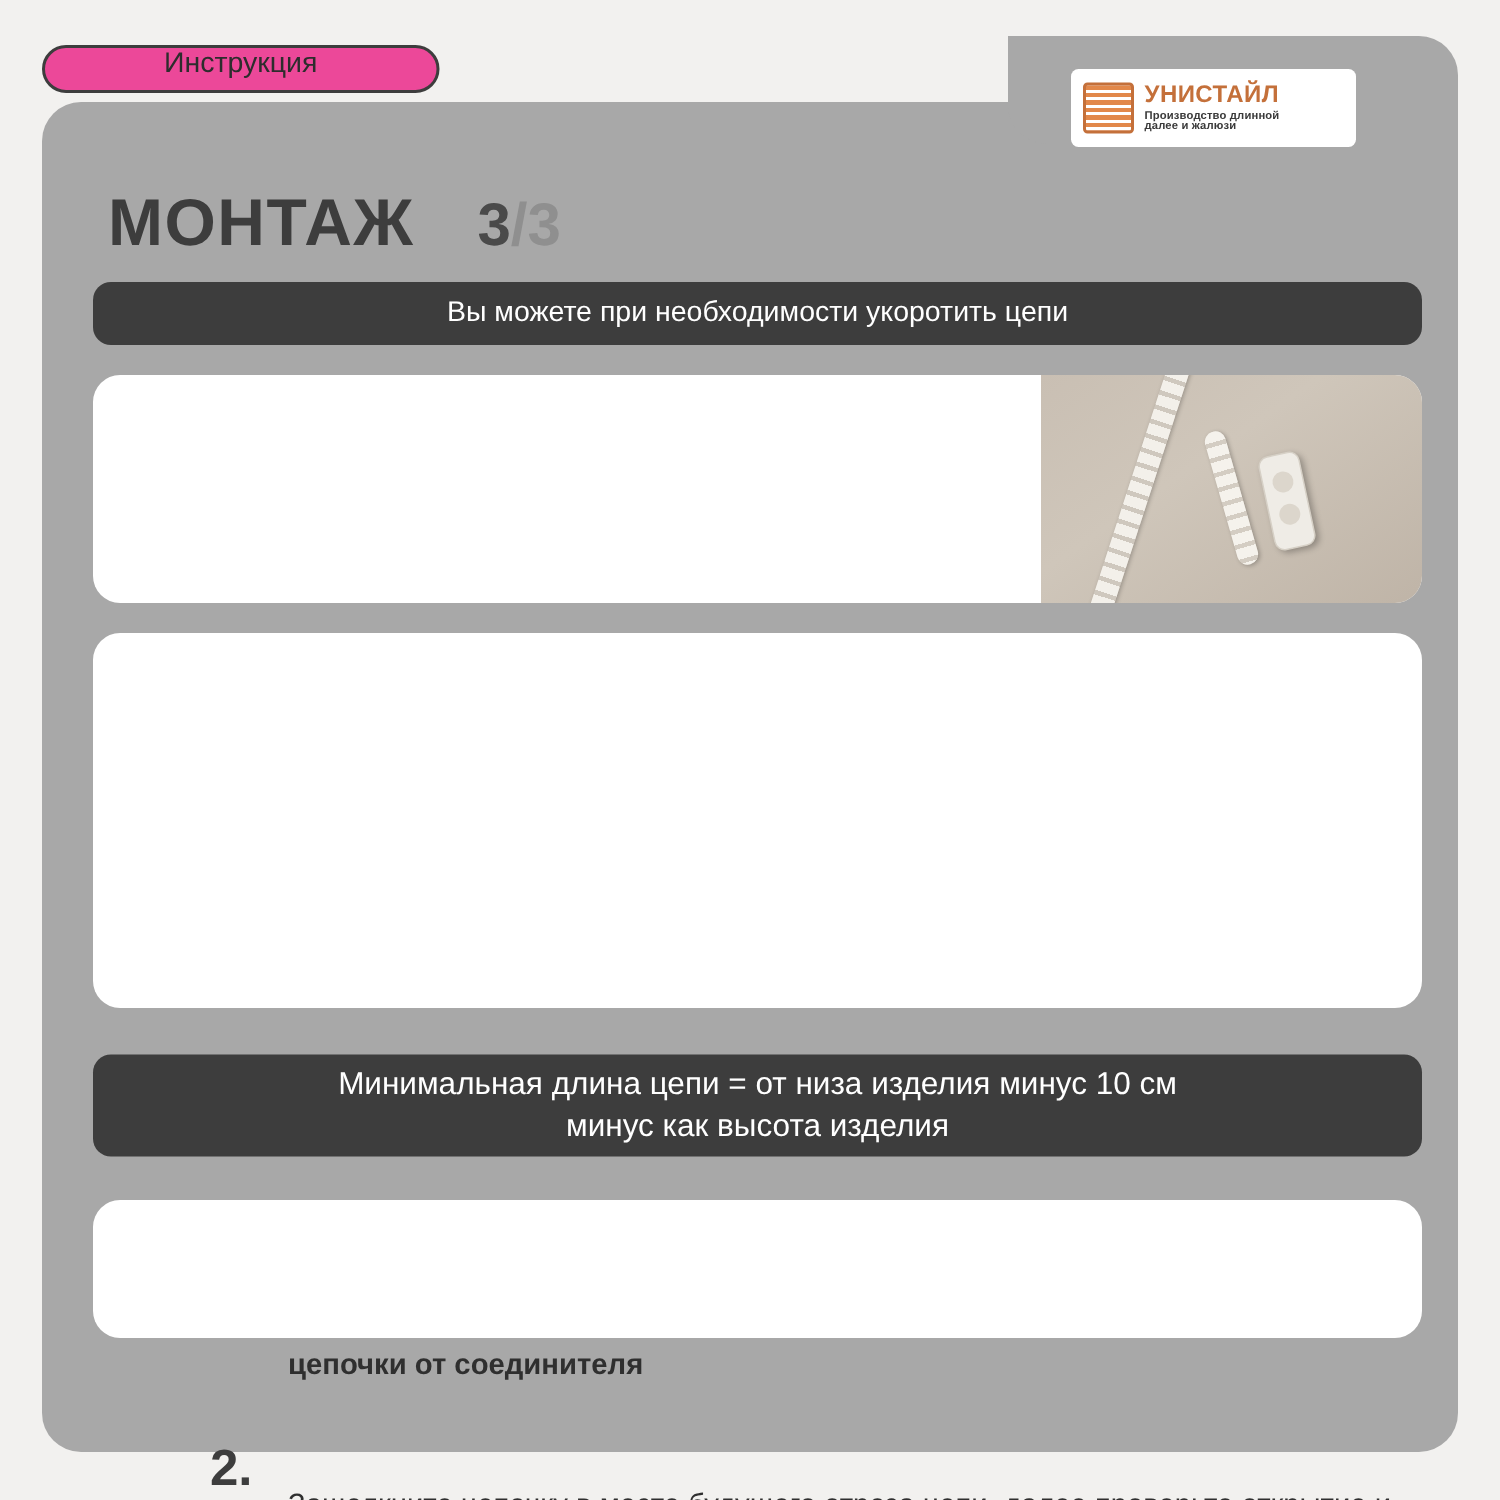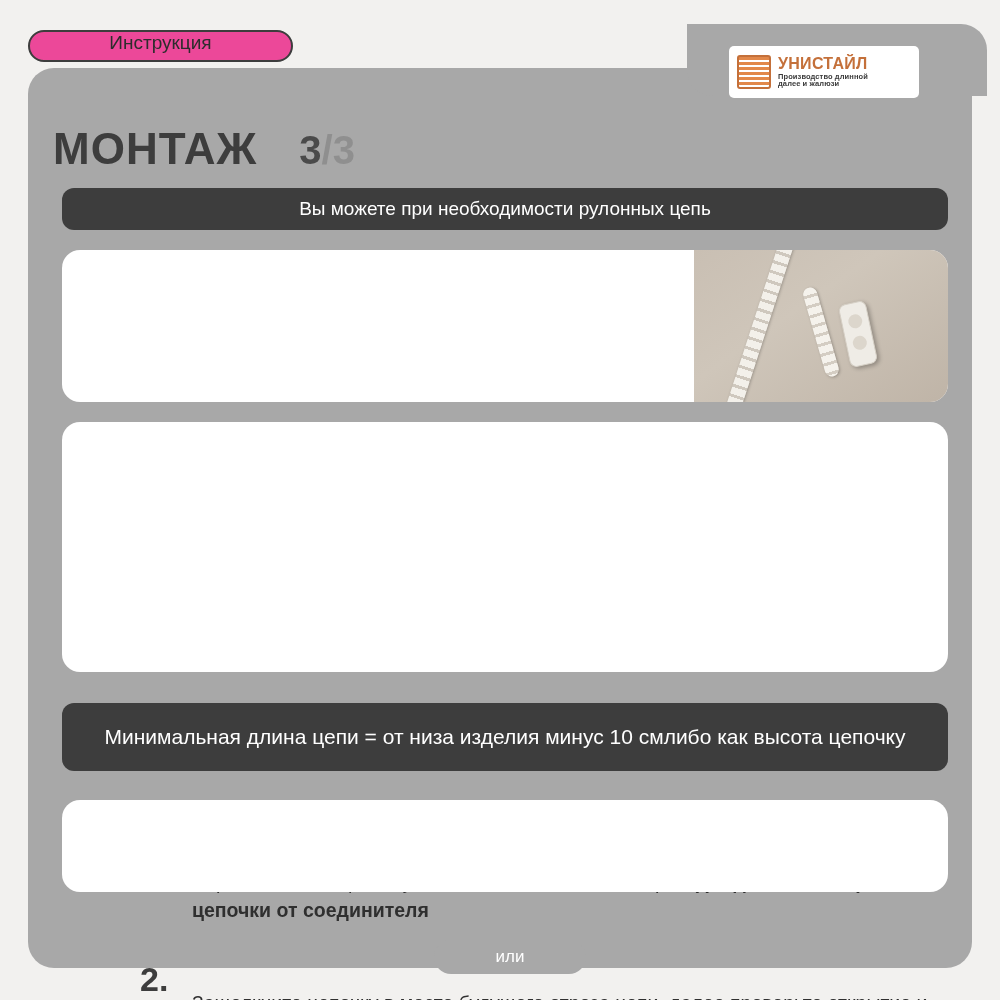--- a/index.html
+++ b/index.html
@@ -48,21 +48,21 @@
     top: 68px;
     width: 944px;
     height: 900px;
     background: #a8a8a8;
     border-radius: 26px;
   }
 
   
   .logo-holder {
     position: absolute;
-    right: 13px;
+    right: 28px;
     top: 24px;
     width: 300px;
     height: 72px;
     background: #a8a8a8;
     border-radius: 0 26px 0 26px;
     z-index: 4;
   }
   .logo-box {
     position: absolute;
     left: 42px;
@@ -101,21 +101,21 @@
   .logo-sub {
     font-size: 7.5px;
     font-weight: bold;
     color: #3a3a3a;
     letter-spacing: 0.1px;
   }
 
   
   .heading {
     position: absolute;
-    left: 53px;
+    left: 72px;
     top: 124px;
     display: flex;
     align-items: baseline;
   }
   .heading .h-main {
     font-size: 44px;
     font-weight: bold;
     color: #3d3d3d;
     letter-spacing: 1px;
   }
@@ -155,21 +155,21 @@
     height: 42px;
     font-size: 19px;
   }
   .banner-2 {
     left: 62px;
     top: 703px;
     width: 886px;
     height: 68px;
     font-size: 21px;
     line-height: 1.35;
-    flex-direction: row;
+    flex-direction: column;
   }
 
   
   .card {
     position: absolute;
     background: #ffffff;
     border-radius: 18px;
     box-sizing: border-box;
   }
   .card-1 {
@@ -317,47 +317,44 @@
   </div>
 
   <div class="heading">
     <div class="h-main">МОНТАЖ</div>
     <div class="h-num">3</div>
     <div class="h-sep">/</div>
     <div class="h-total">3</div>
   </div>
 
   <div class="banner banner-1">
-    <span>Вы можете при необходимости рулонных цепь</span>
+    <span>Вы можете при необходимости укоротить цепи</span>
   </div>
 
   <div class="card card-1">
 
     <div class="photo">
       <div class="chain-a"></div>
       <div class="chain-b"></div>
       <div class="connector"></div>
     </div>
   </div>
 
   <div class="card card-2">
     <div class="step-num c2-num">2.</div>
     <div class="step-text c2-line1">
       <span>Отрежьте ножницами нужное количество сантиметров </span>
       <b>(!) с длинной стороны цепочки от соединителя</b>
     </div>
-    <div class="or-pill">
-      <span>или</span>
-    </div>
     <div class="step-text c2-line2">Защелкните цепочку в месте будущего отреза цепи, далее проверьте открытие и закрытие шторы и отрежьте хвостик цепи</div>
   </div>
 
   <div class="banner banner-2">
     <span>Минимальная длина цепи = от низа изделия минус 10 см</span>
-    <span>либо как высота цепочку</span>
+    <span>минус как высота изделия</span>
   </div>
 
   <div class="card card-3">
     
     
   </div>
 
 </div>
 
 </body></html>

